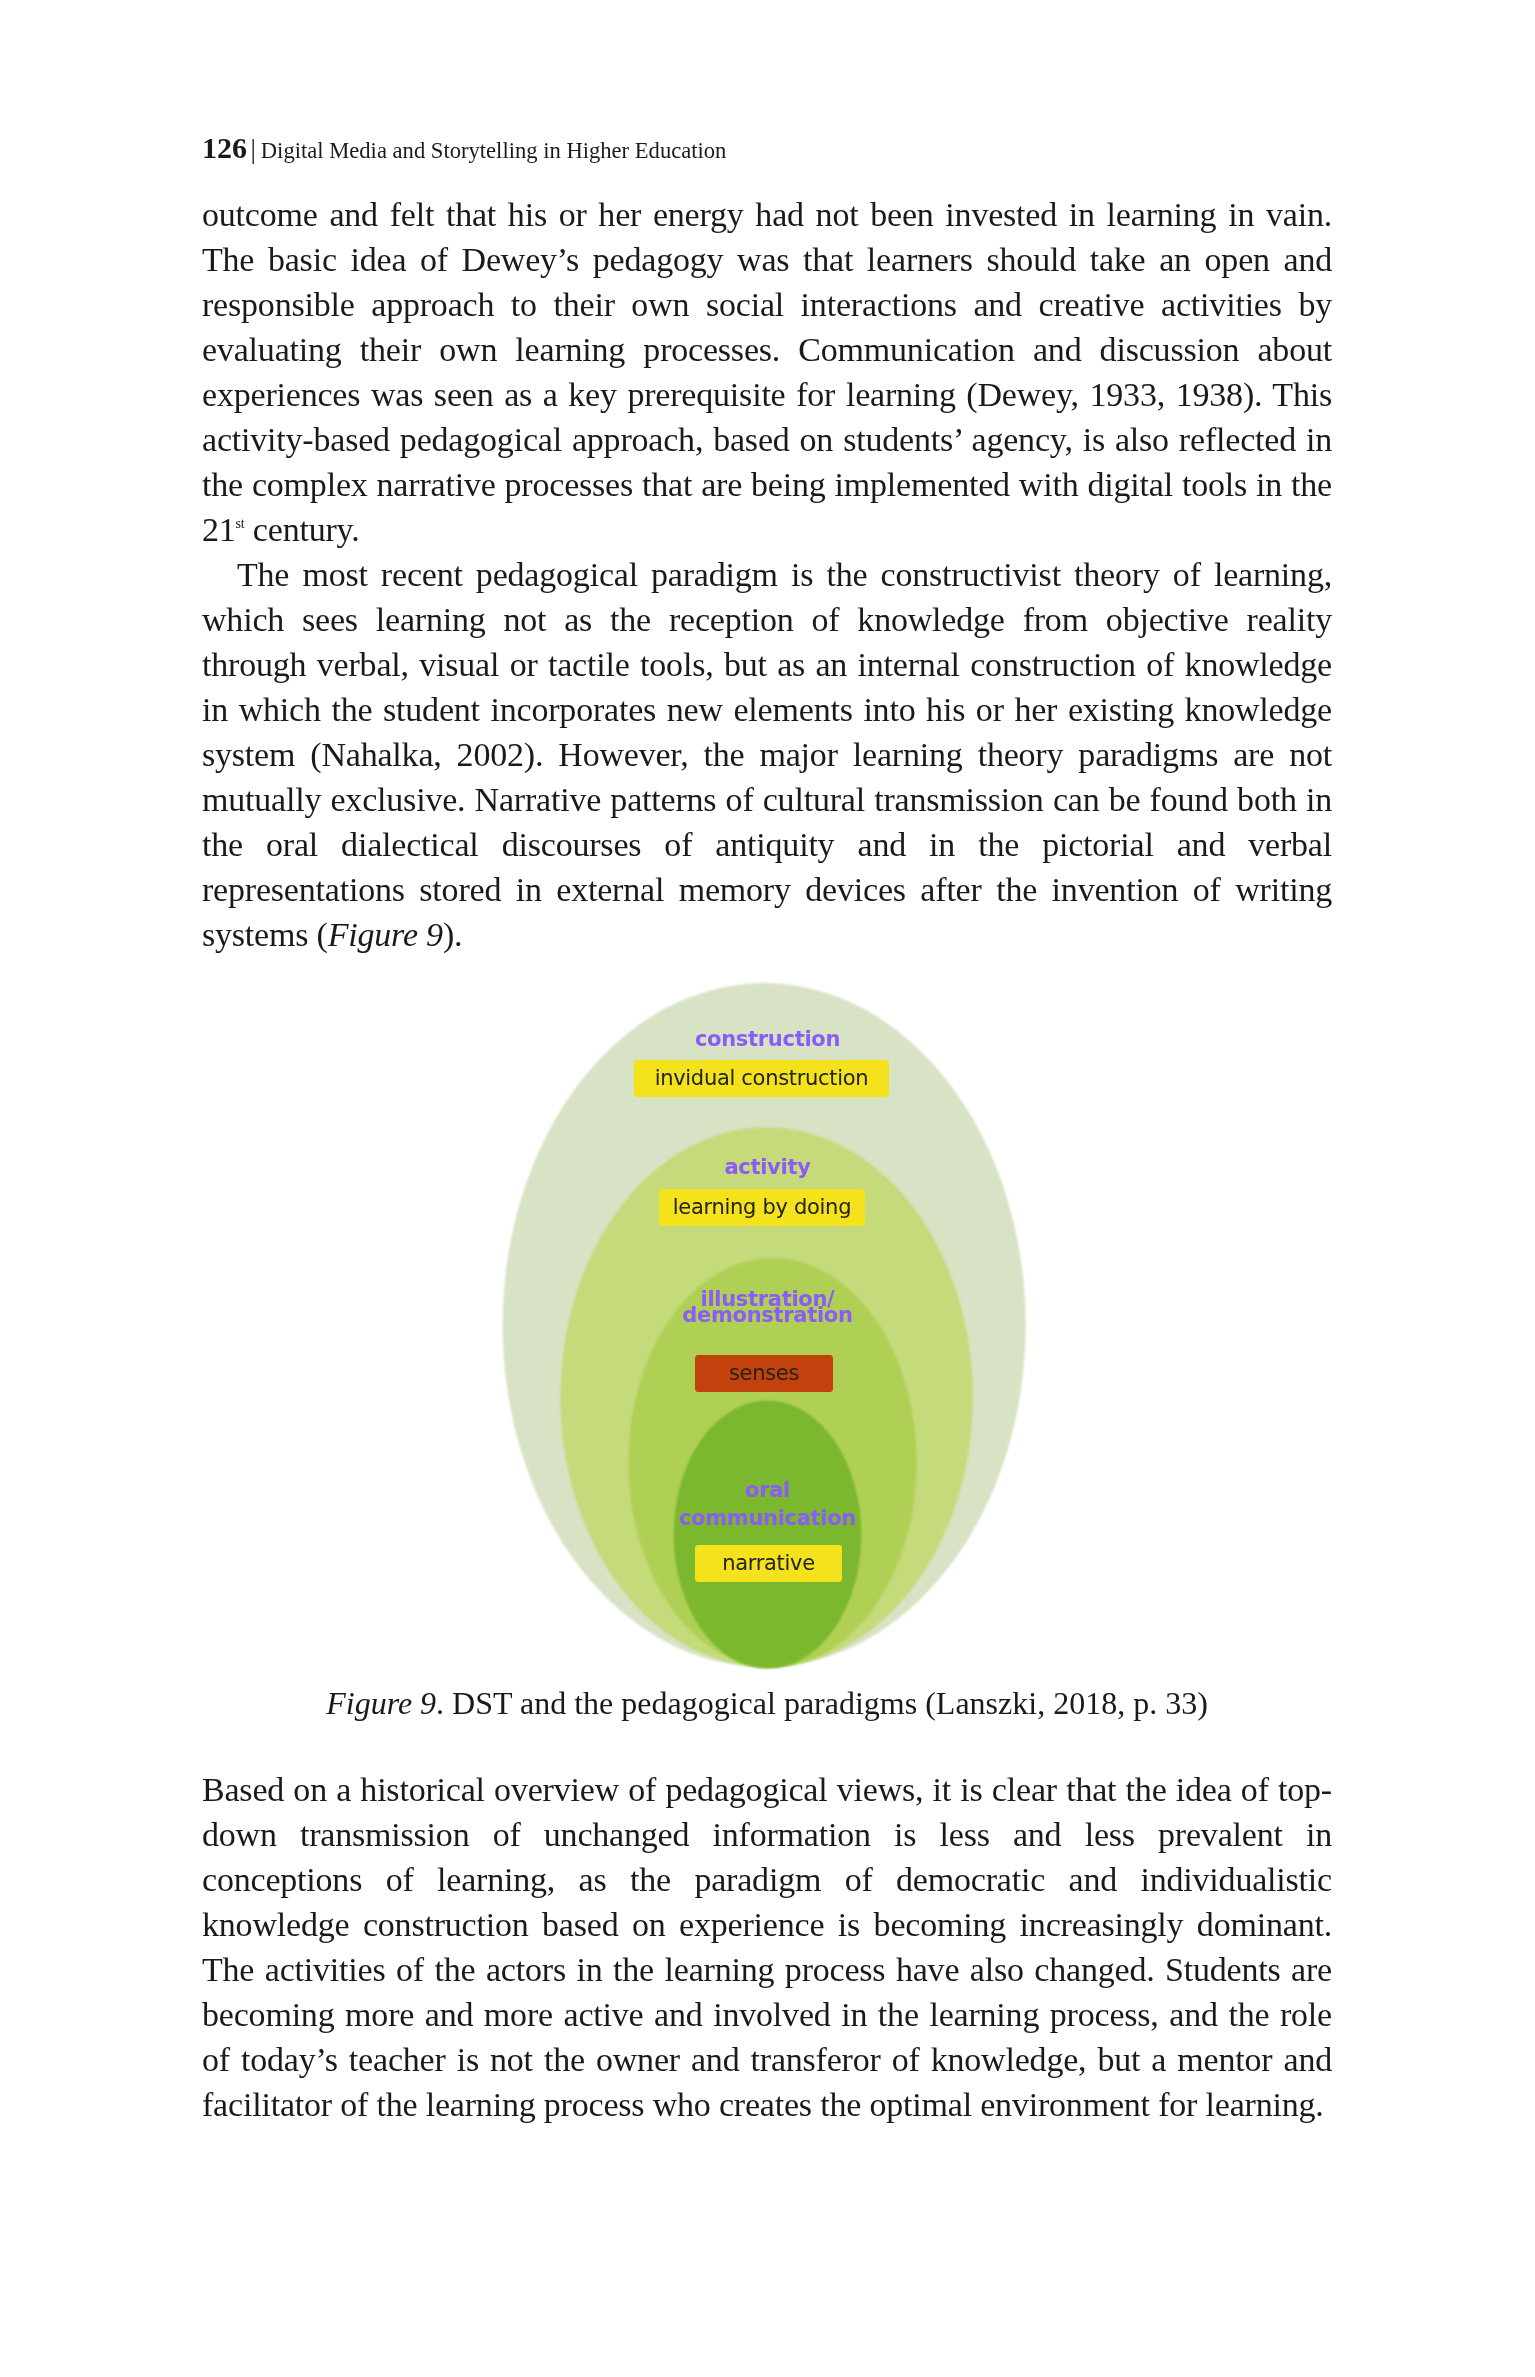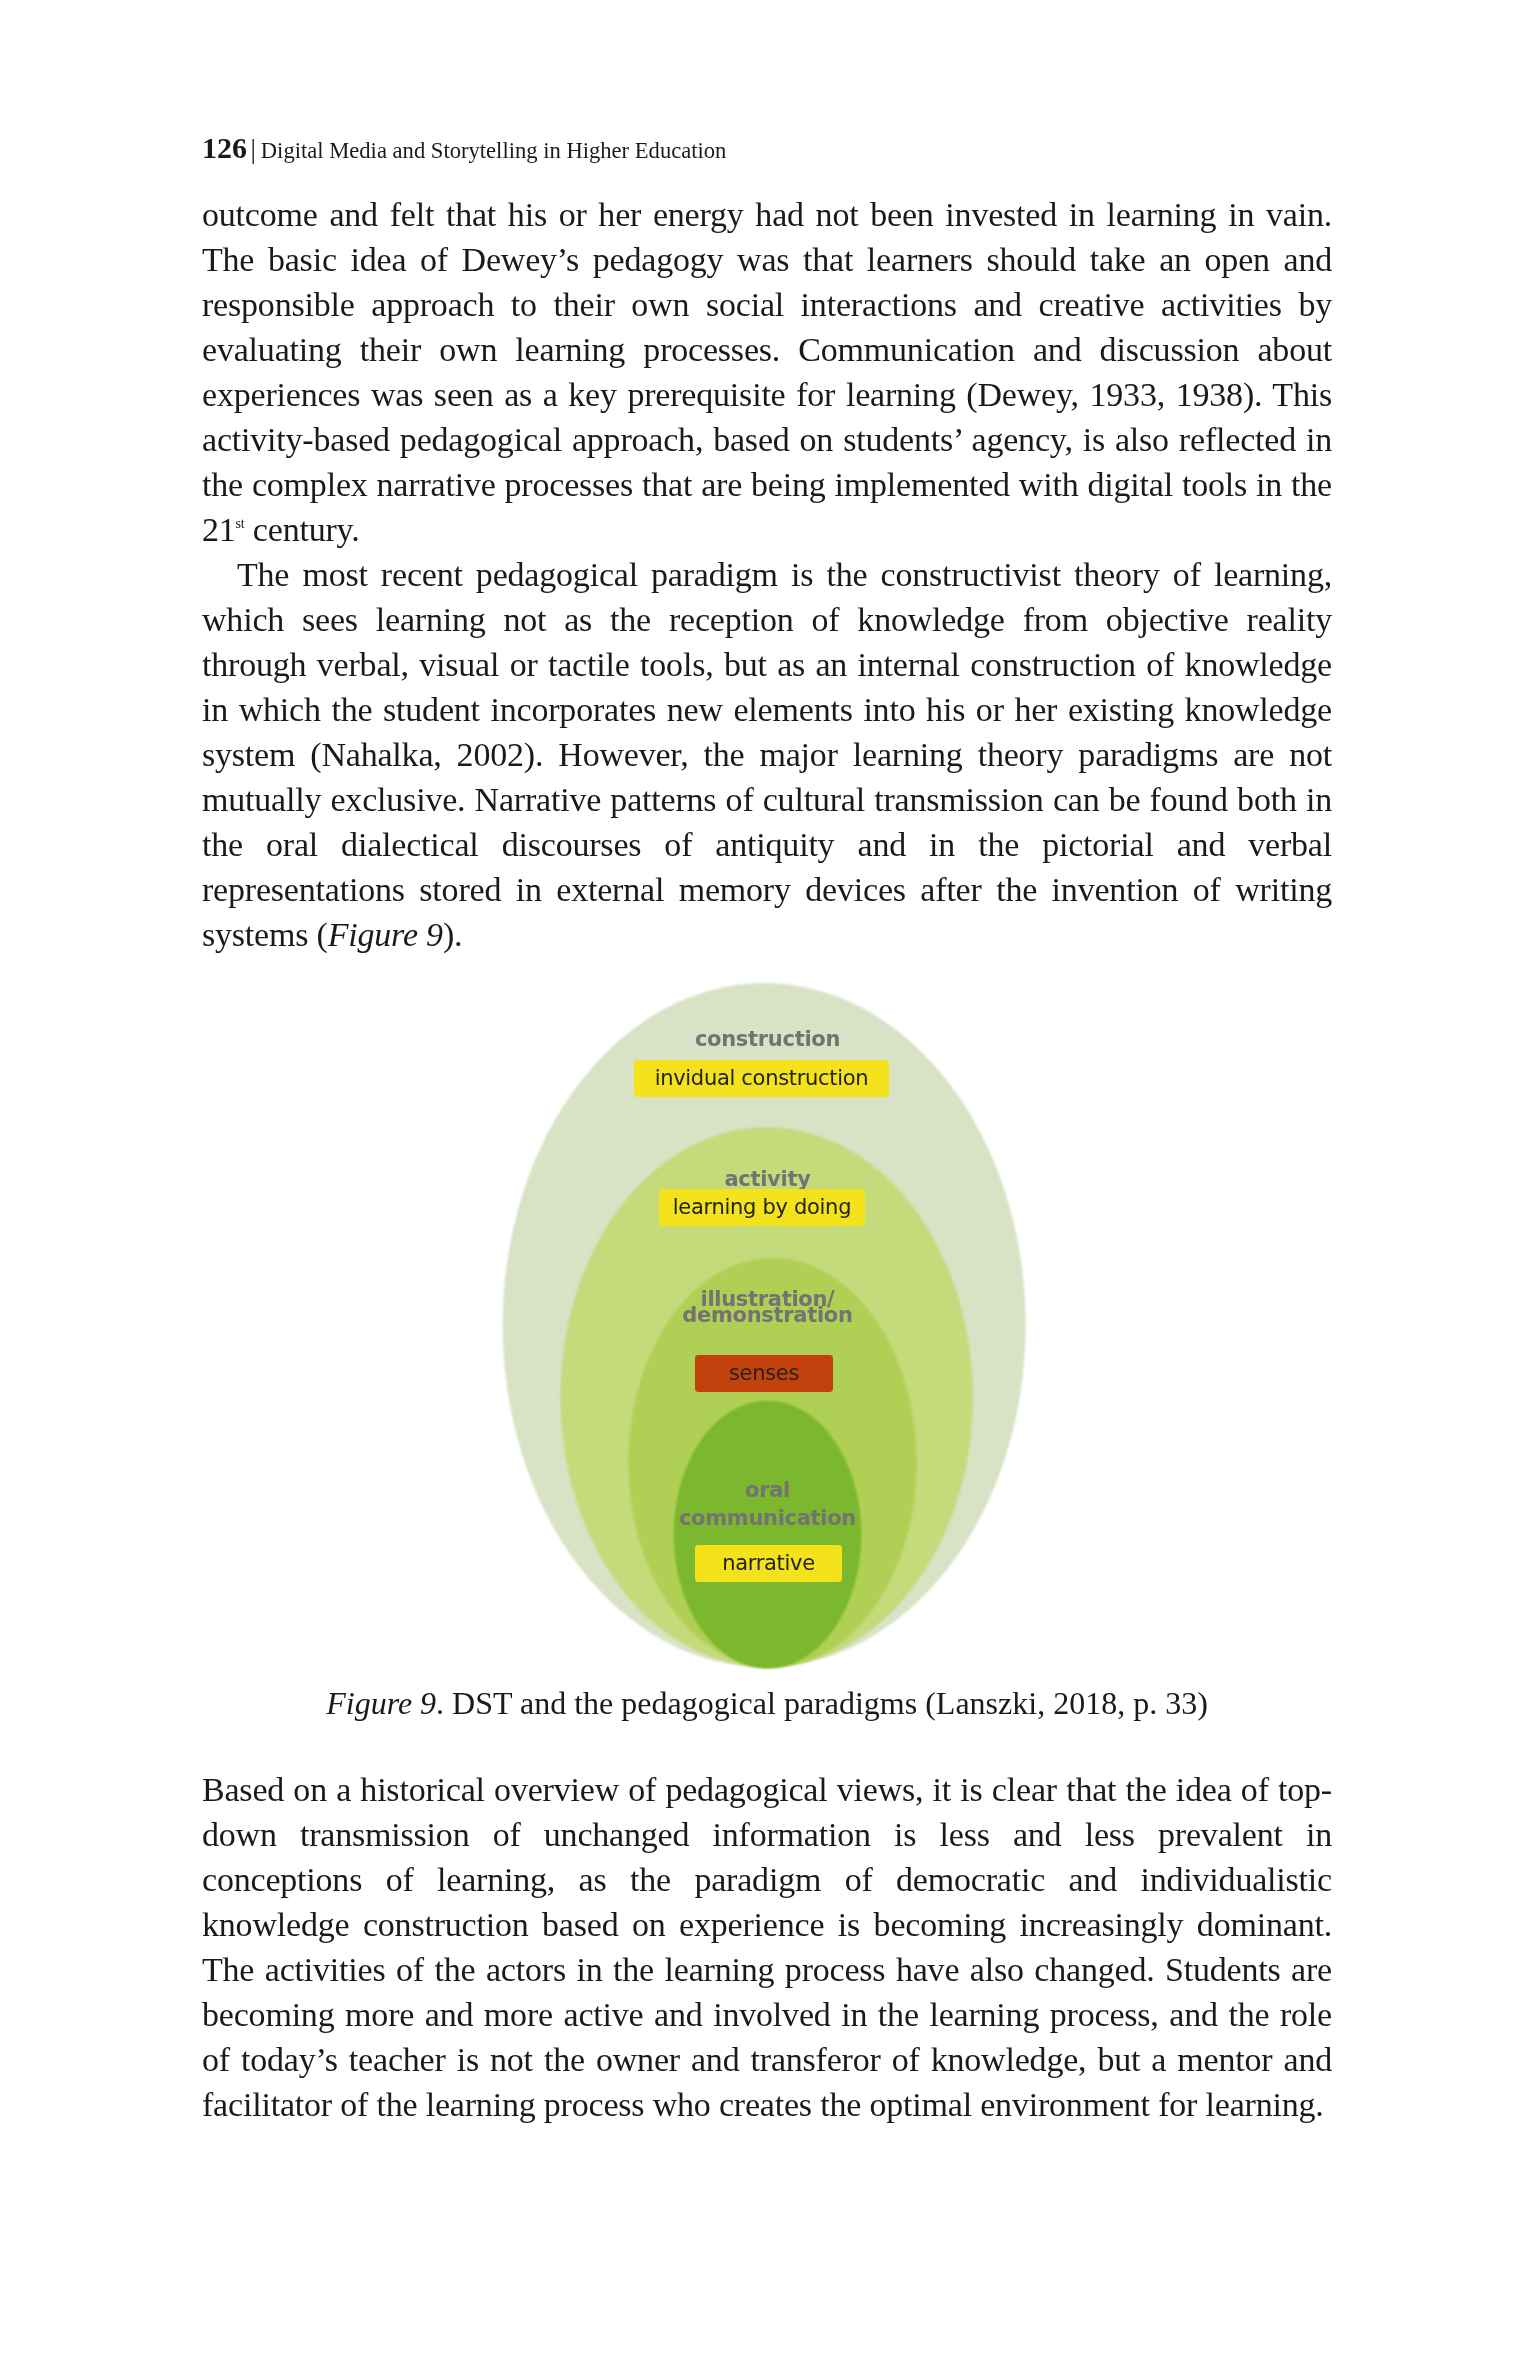--- a/index.html
+++ b/index.html
@@ -68,21 +68,21 @@
   }
   .fig-label {
     position: absolute;
     left: 0;
     width: 545px;
     text-align: center;
     font-family: "DejaVu Sans", "Liberation Sans", sans-serif;
     font-weight: bold;
     font-size: 21px;
     line-height: 28px;
-    color: #737373;
+    color: #8b5cf6;
     letter-spacing: -0.3px;
   }
   .fig-tag {
     position: absolute;
     background: #f3e21c;
     border-radius: 3.4px;
     font-family: "DejaVu Sans", "Liberation Sans", sans-serif;
     font-size: 21px;
     line-height: 37px;
     height: 37px;
@@ -121,21 +121,21 @@
     </defs>
     <ellipse cx="321" cy="420" rx="312" ry="408" filter="url(#soft)" fill="#d8e2c4"></ellipse>
     <ellipse cx="324" cy="506" rx="246" ry="322" filter="url(#soft)" fill="#c5da7a"></ellipse>
     <ellipse cx="331" cy="584" rx="172" ry="244" filter="url(#soft)" fill="#afd055"></ellipse>
     <ellipse cx="325" cy="670" rx="112" ry="160" filter="url(#soft)" fill="#7cb82f"></ellipse>
   </svg>
 
   <div class="fig-label" style="top:52px;">construction</div>
   <div class="fig-tag" style="left: 139px; width: 255px; top: 87px; background: rgb(243, 226, 28);">invidual construction</div>
 
-  <div class="fig-label" style="top:192px;">activity</div>
+  <div class="fig-label" style="top:180px;">activity</div>
   <div class="fig-tag" style="left: 164px; width: 206px; top: 216px; background: rgb(243, 226, 28);">learning by doing</div>
 
   <div class="fig-label" style="top:312px;">illustration/</div>
   <div class="fig-label" style="top:328px;">demonstration</div>
   <div class="fig-tag" style="left: 200px; width: 138px; top: 382px; background: #c2410c;">senses</div>
 
   <div class="fig-label" style="top:503px;">oral</div>
   <div class="fig-label" style="top:531px;">communication</div>
   <div class="fig-tag" style="left: 200px; width: 147px; top: 572px; background: rgb(243, 226, 28);">narrative</div>
 </div>

